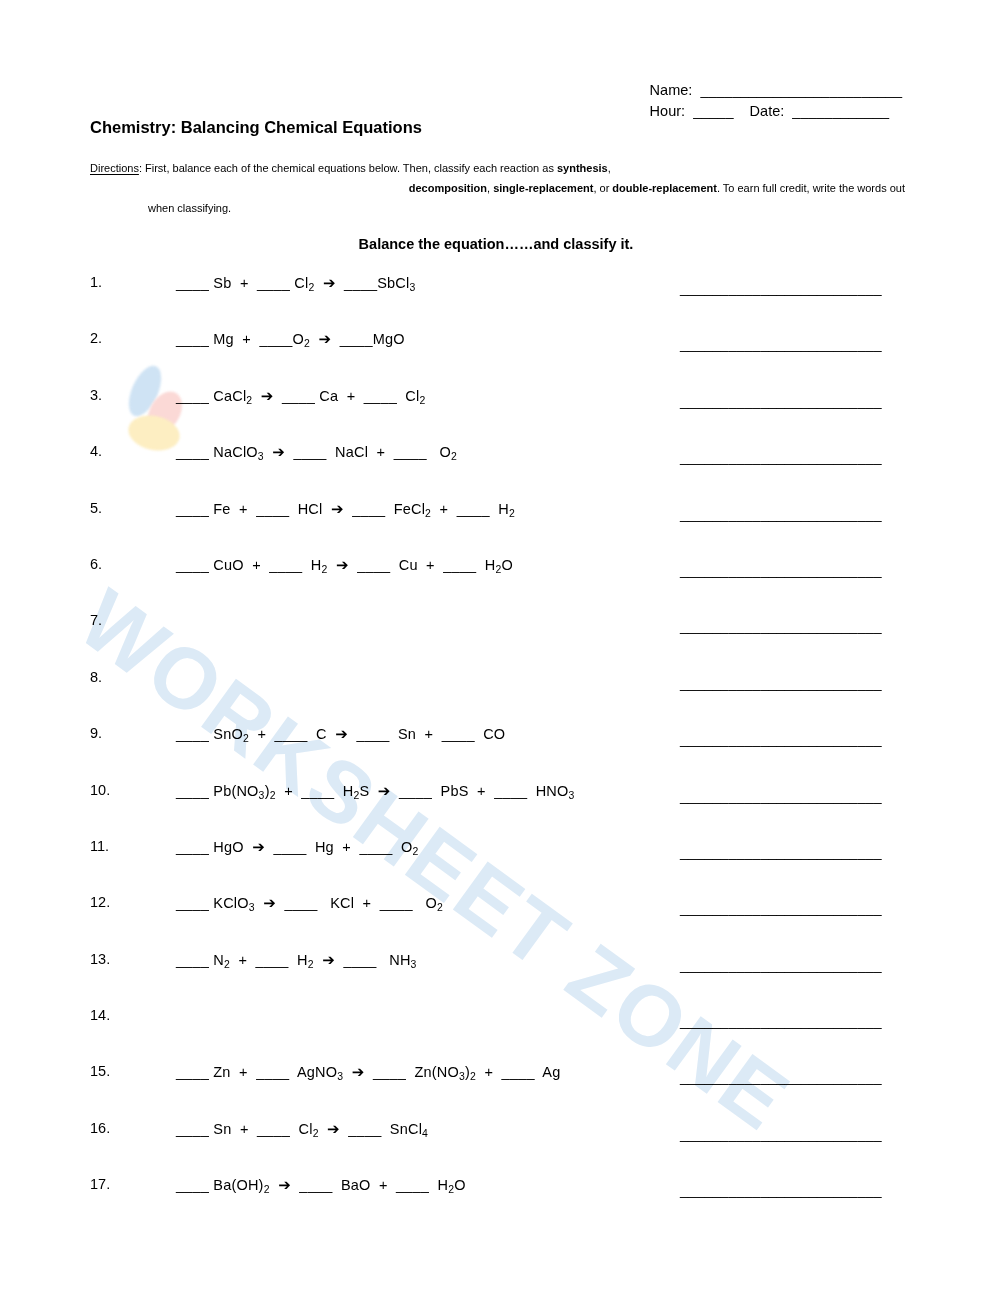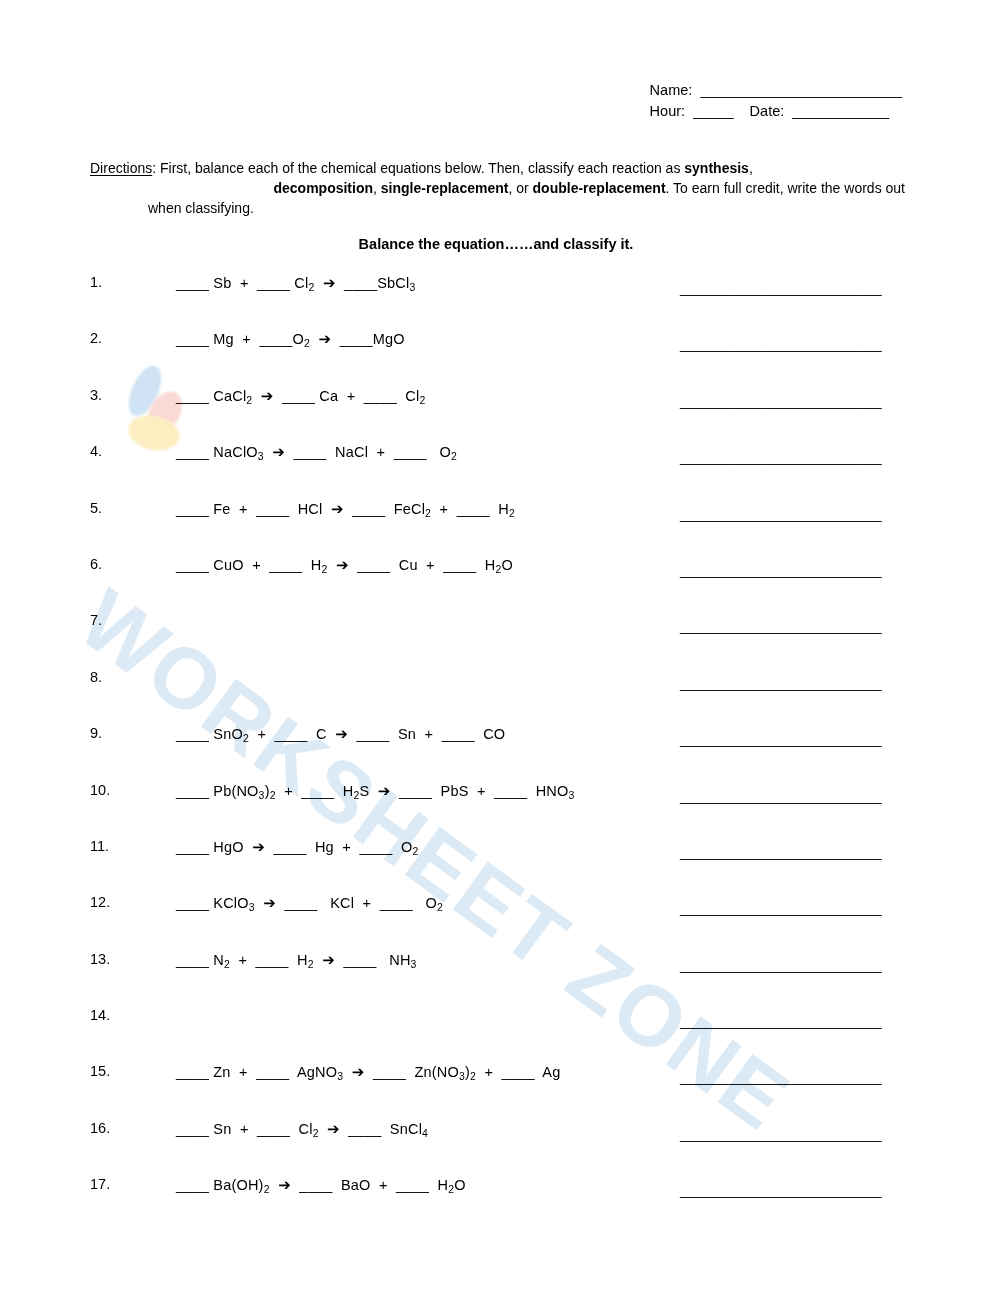--- a/index.html
+++ b/index.html
@@ -89,21 +89,21 @@
     font-size: 16.5px;
     font-weight: bold;
     z-index: 2;
   }
 
   .directions {
     position: absolute;
     left: 90px;
     top: 158px;
     width: 815px;
-    font-size: 14px;
+    font-size: 11px;
     line-height: 20px;
     z-index: 2;
   }
   .directions u { text-underline-offset: 2px; }
   .dir-line2 { display: block; padding-left: 58px; text-align: right; }
   .dir-line3 { display: block; padding-left: 58px; }
 
   .colheads {
     position: absolute;
     left: 90px;
@@ -178,20 +178,21 @@
       <span>Hour:</span>
       <span>&nbsp;&nbsp;</span>
       <span class="nb-rule">_____</span>
       <span>&nbsp;&nbsp;&nbsp;&nbsp;</span>
       <span>Date:</span>
       <span>&nbsp;&nbsp;</span>
       <span class="nb-rule">____________</span>
     </div>
   </div>
 
+  <div class="title">Chemistry:  Balancing Chemical Equations</div>
 
   <div class="directions">
     <u>Directions</u><span>:  First, balance each of the chemical equations below.  Then, classify each reaction as </span><b>synthesis</b><span>,</span>
     <span class="dir-line2"><b>decomposition</b><span>, </span><b>single-replacement</b><span>, or </span><b>double-replacement</b><span>.  To earn full credit, write the words out</span></span>
     <span class="dir-line3">when classifying.</span>
   </div>
 
   <div class="colheads">
     <span>Balance the equation…</span>
     <span>…and classify it.</span>

